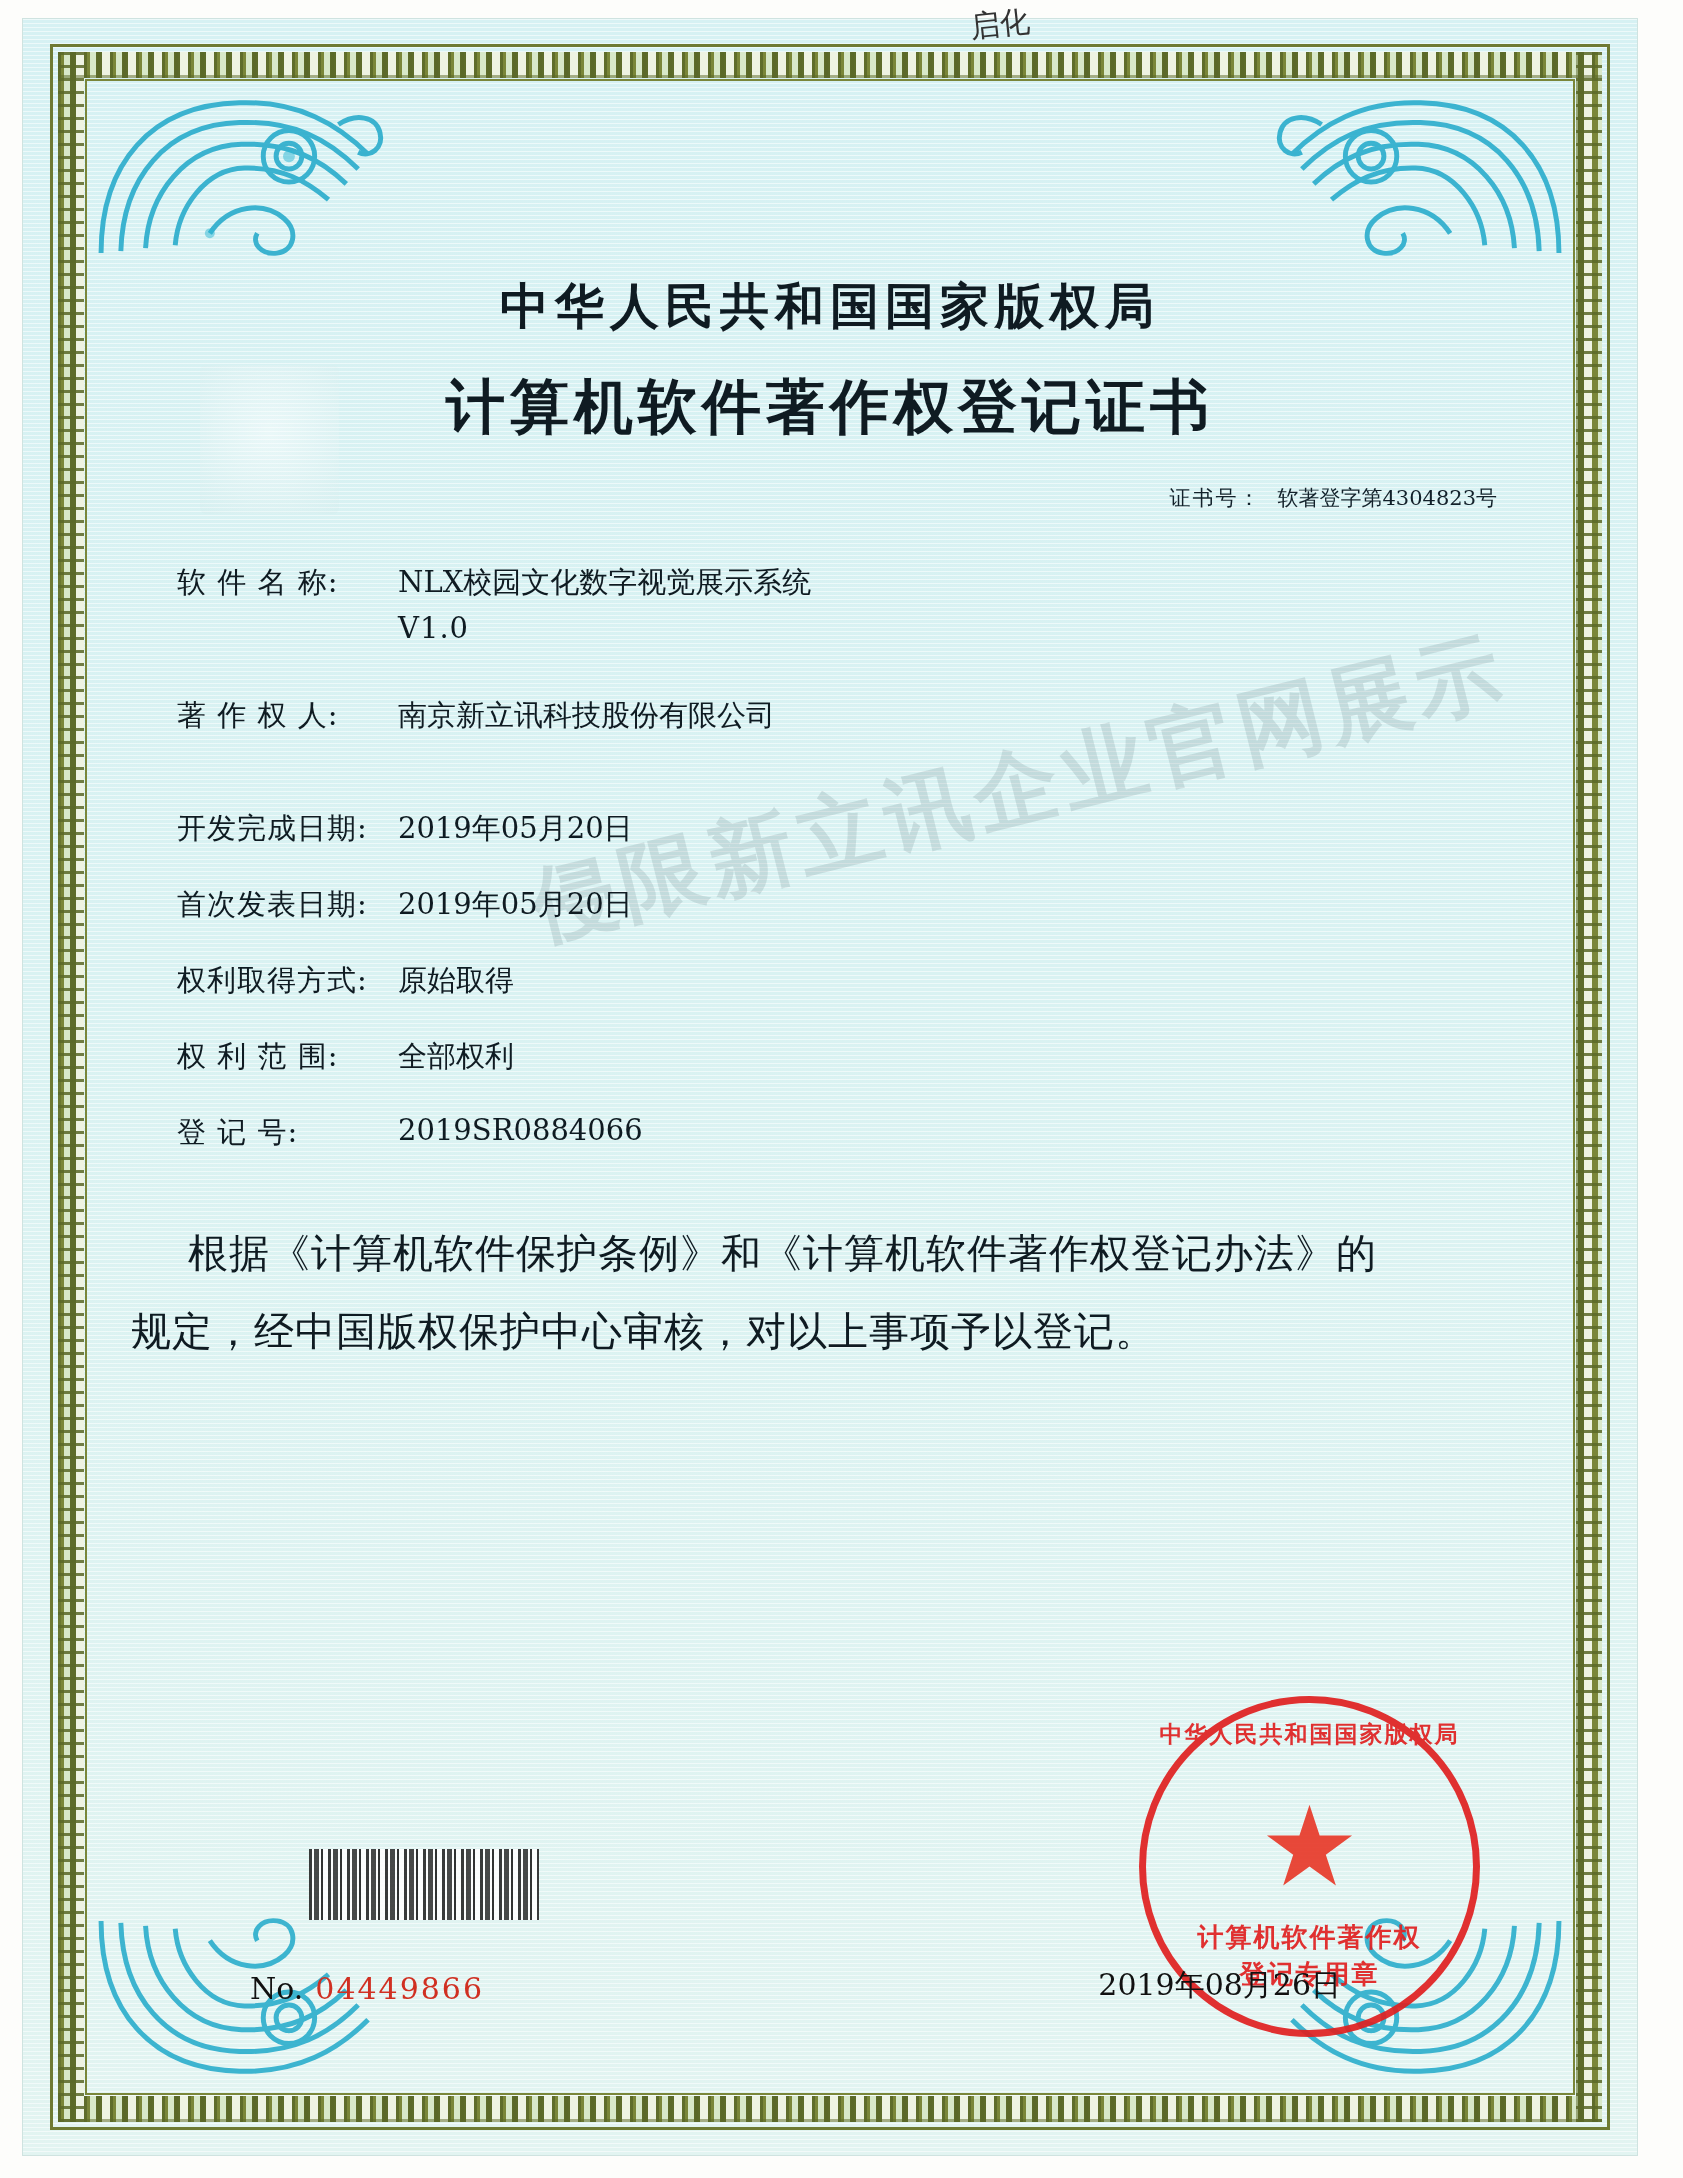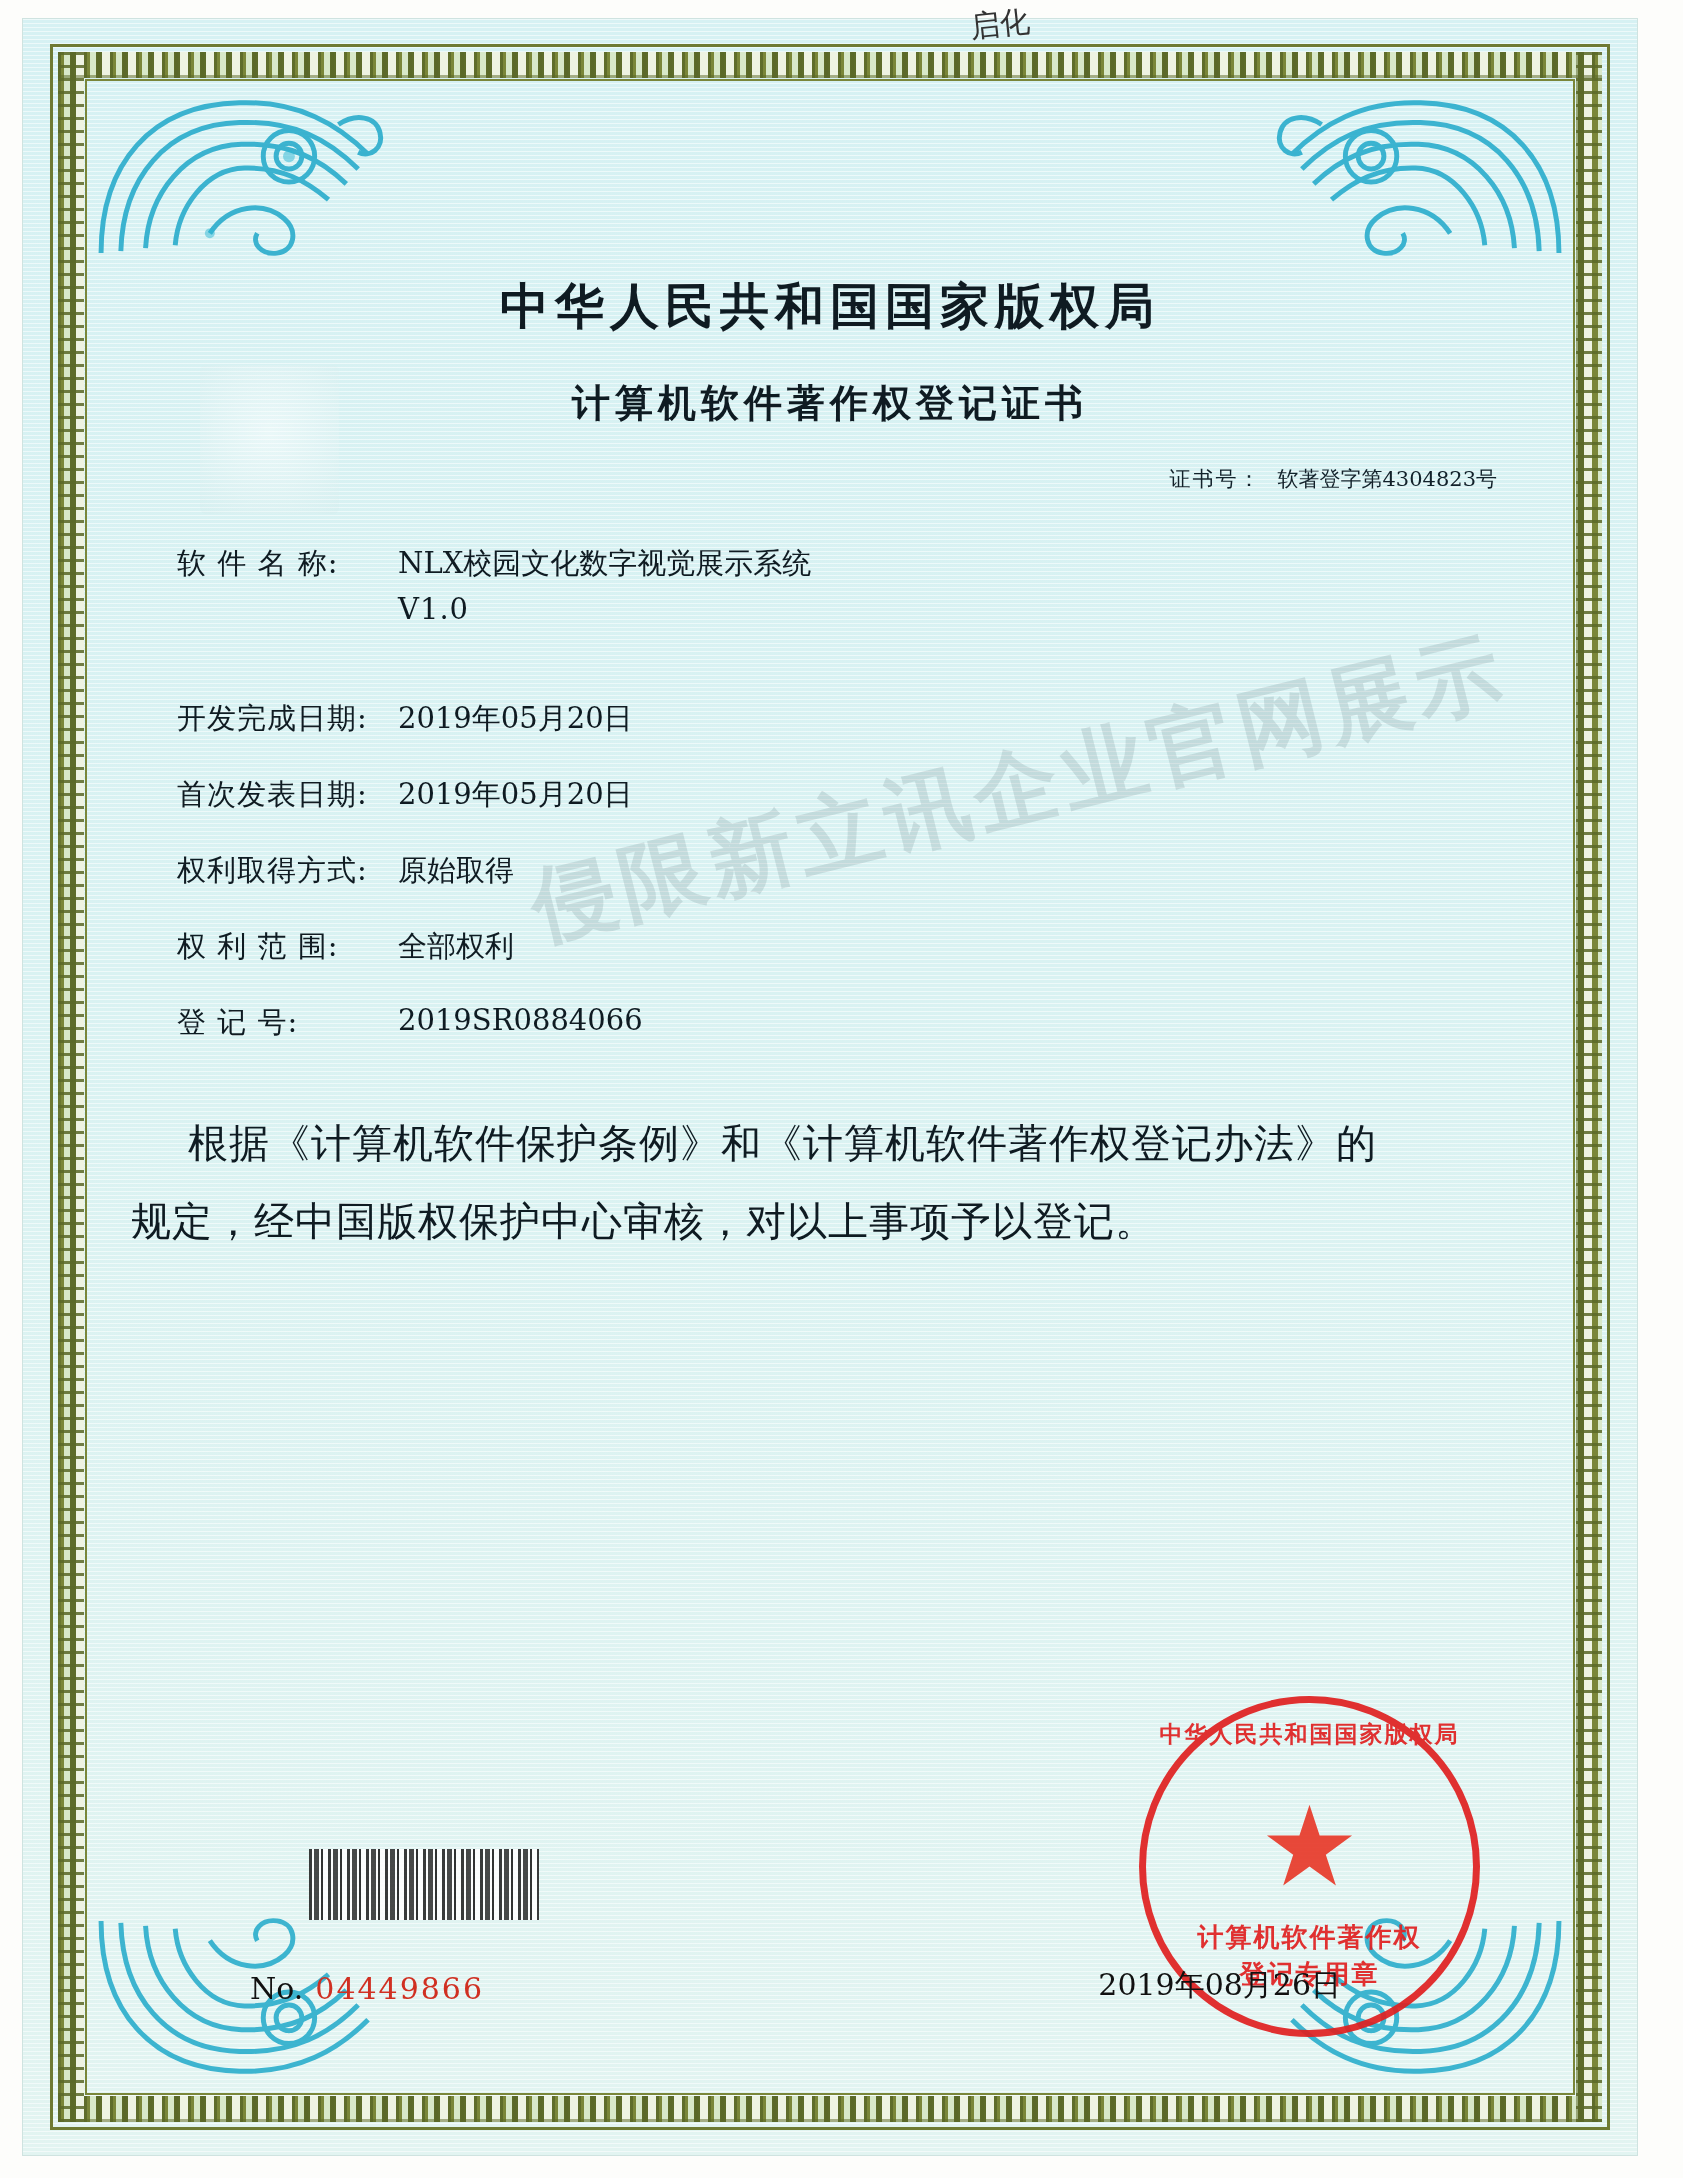--- a/index.html
+++ b/index.html
@@ -126,22 +126,22 @@
     color: #0f1b22;
     font-family: "DejaVu Serif", serif;
     font-weight: 700;
     letter-spacing: 6px;
   }
   .title-main {
     margin-top: 147px;
     font-size: 49px;
   }
   .title-sub {
-    margin-top: 38px;
-    font-size: 38px;
+    margin-top: 28px;
+    font-size: 59px;
     letter-spacing: 5px;
   }
   .cert-no {
     margin-top: 36px;
     text-align: right;
     padding-right: 32px;
     font-size: 21px;
     color: #12212a;
     font-family: "DejaVu Serif", serif;
   }
@@ -387,20 +387,26 @@
       <div class="block-name">
         <div class="field">
           <div class="key">软 件 名 称:</div>
           <div class="val">
             <span>NLX校园文化数字视觉展示系统</span>
             <span class="line2">V1.0</span>
           </div>
         </div>
       </div>
 
+      <div class="block-owner">
+        <div class="field">
+          <div class="key">著 作 权 人:</div>
+          <div class="val">南京新立讯科技股份有限公司</div>
+        </div>
+      </div>
 
       <div class="block-dates">
         <div class="field">
           <div class="key">开发完成日期:</div>
           <div class="val">2019年05月20日</div>
         </div>
         <div class="field">
           <div class="key">首次发表日期:</div>
           <div class="val">2019年05月20日</div>
         </div>

